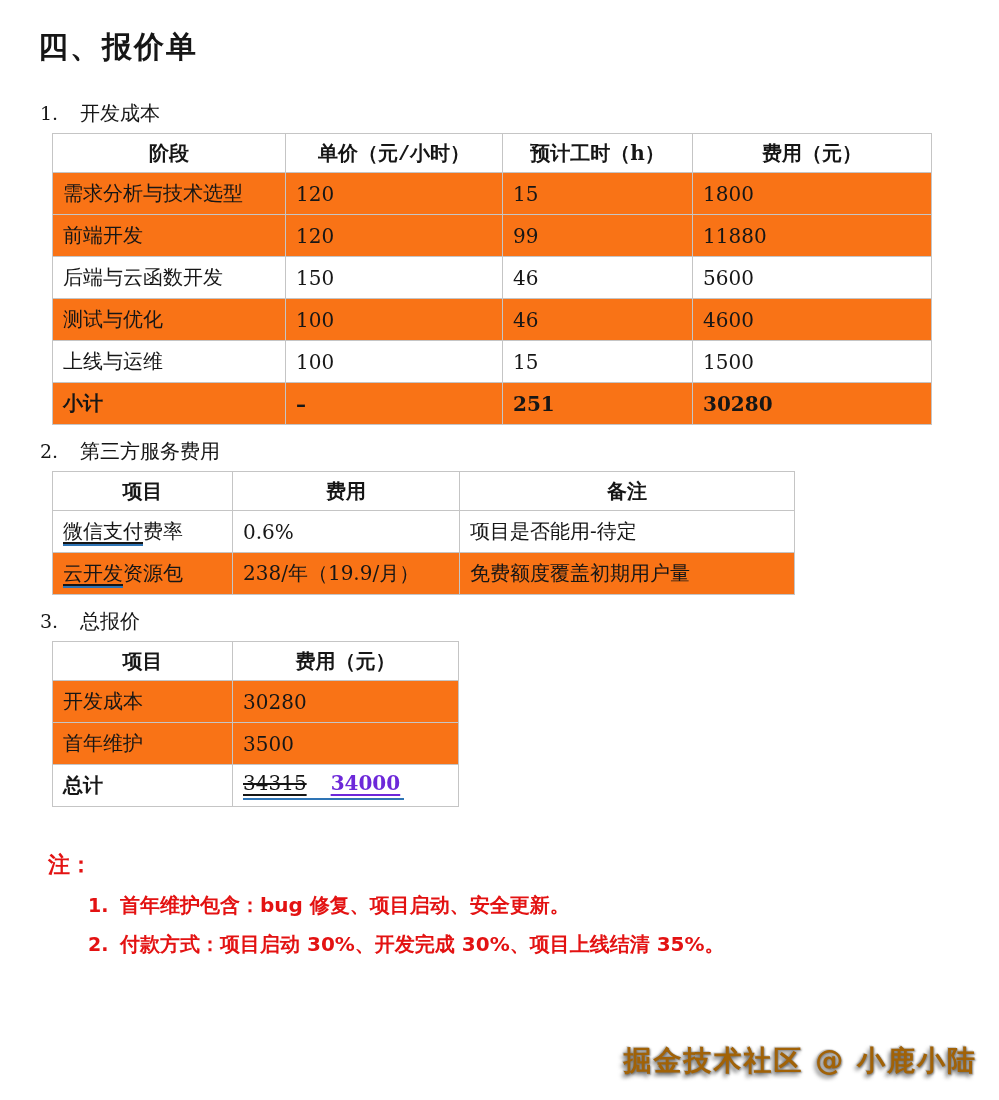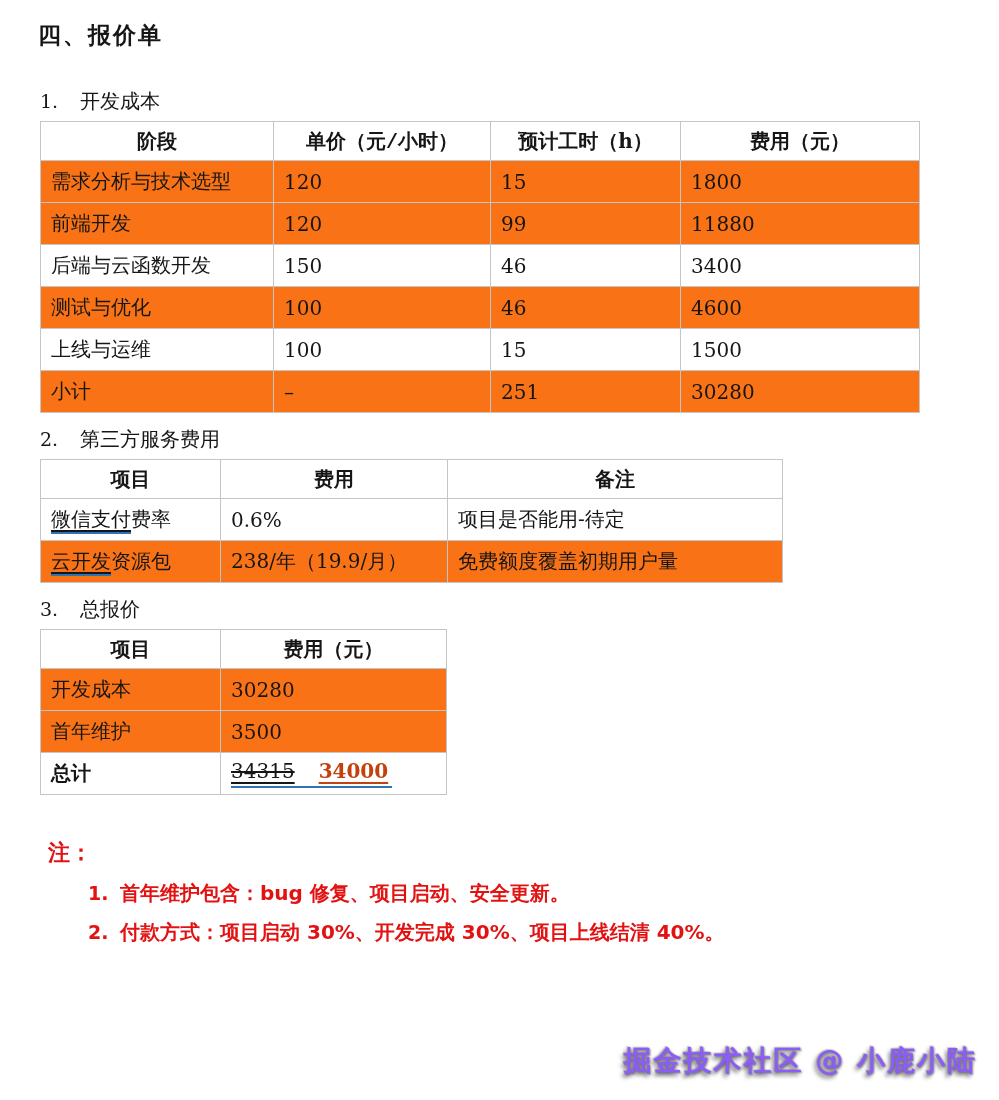--- a/index.html
+++ b/index.html
@@ -8,50 +8,50 @@
     background: #ffffff;
     position: relative;
     overflow: hidden;
     font-family: "DejaVu Serif", "Liberation Serif", serif;
     color: #161616;
   }
   .content { padding: 14px 28px 0 38px; }
 
   .doc-title {
     font-family: "DejaVu Sans", "Liberation Sans", sans-serif;
-    font-size: 23px; font-weight: 700;
+    font-size: 30px; font-weight: 700;
     letter-spacing: 2px;
-    margin: 4px 0 0 0;
+    margin: 16px 0 0 0;
     line-height: 34px;
   }
 
   .sec-head {
     display: flex; align-items: baseline;
     font-size: 20px; line-height: 26px;
     margin: 0 0 7px 2px;
   }
   .sec-head.first { margin-top: 36px; }
   .sec-head.later { margin-top: 13px; }
   .sec-num { width: 40px; font-size: 19px; }
 
   table {
     border-collapse: collapse;
     table-layout: fixed;
-    margin-left: 2px;
+    margin-left: 14px;
     padding-left: 35px;
   }
   th, td {
     border: 1px solid #c5c5c5;
     font-size: 20px;
     overflow: hidden; white-space: nowrap;
   }
   th { font-weight: 700; text-align: center; height: 38px; padding: 0 4px; }
   td { text-align: left; padding: 0 6px 0 10px; height: 41px; }
   tr.stripe td { background: #f97316; }
-  tr.bold-row td { font-weight: 400; }
+  tr.bold-row td { font-weight: 700; }
 
   
   .t1 .c1 { width: 224px; } .t1 .c2 { width: 208px; font-family: Liberation Mono, monospace; }
   .t1 .c3 { width: 181px; } .t1 .c4 { width: 230px; }
   .t2 .c1 { width: 171px; } .t2 .c2 { width: 218px; } .t2 .c3 { width: 326px; }
   .t3 .c1 { width: 171px; } .t3 .c2 { width: 217px; }
 
   
   .rev {
     text-decoration: underline;
@@ -64,21 +64,21 @@
     border-bottom: 2px solid #2e74b5;
     padding: 0 4px 3px 0;
   }
   .total-old {
     font-weight: 400;
     text-decoration: underline line-through;
     text-underline-offset: 4px;
   }
   .total-new {
     font-weight: 700;
-    color: #c2410c;
+    color: #6d28d9;
     margin-left: 24px;
     text-decoration: underline;
     text-underline-offset: 4px;
   }
 
   .notes {
     margin-top: 44px;
     color: #e31212;
     font-family: "DejaVu Sans", "Liberation Sans", sans-serif;
     font-weight: 700;
@@ -90,21 +90,21 @@
     margin: 13px 0 0 50px;
   }
   .note-num { width: 32px; font-size: 19px; }
 
   .watermark {
     position: absolute;
     top: 1042px; right: 22px;
     font-family: "DejaVu Sans", "Liberation Sans", sans-serif;
     font-size: 28px; font-weight: 700;
     letter-spacing: 2px;
-    color: #8b5cf6;
+    color: #a16207;
     text-shadow:
       -2px 3px 4px rgba(95,95,95,0.95),
        1px 1px 2px rgba(130,130,130,0.85),
       -1px -1px 1px rgba(190,190,190,0.7);
   }
 </style>
 </head>
 <body>
 
 <div class="content">
@@ -135,21 +135,21 @@
       <tr class="stripe">
         <td>前端开发</td>
         <td>120</td>
         <td>99</td>
         <td>11880</td>
       </tr>
       <tr>
         <td>后端与云函数开发</td>
         <td>150</td>
         <td>46</td>
-        <td>3400</td>
+        <td>5600</td>
       </tr>
       <tr class="stripe">
         <td>测试与优化</td>
         <td>100</td>
         <td>46</td>
         <td>4600</td>
       </tr>
       <tr>
         <td>上线与运维</td>
         <td>100</td>
@@ -223,19 +223,19 @@
   </table>
 
   <div class="notes">
     <div class="notes-label">注：</div>
     <div class="note-item">
       <span class="note-num">1.</span>
       <span>首年维护包含：bug 修复、项目启动、安全更新。</span>
     </div>
     <div class="note-item">
       <span class="note-num">2.</span>
-      <span>付款方式：项目启动 30%、开发完成 30%、项目上线结清 40%。</span>
+      <span>付款方式：项目启动 30%、开发完成 30%、项目上线结清 35%。</span>
     </div>
   </div>
 
 </div>
 
 <div class="watermark">掘金技术社区 @ 小鹿小陆</div>
 
 </body></html>

